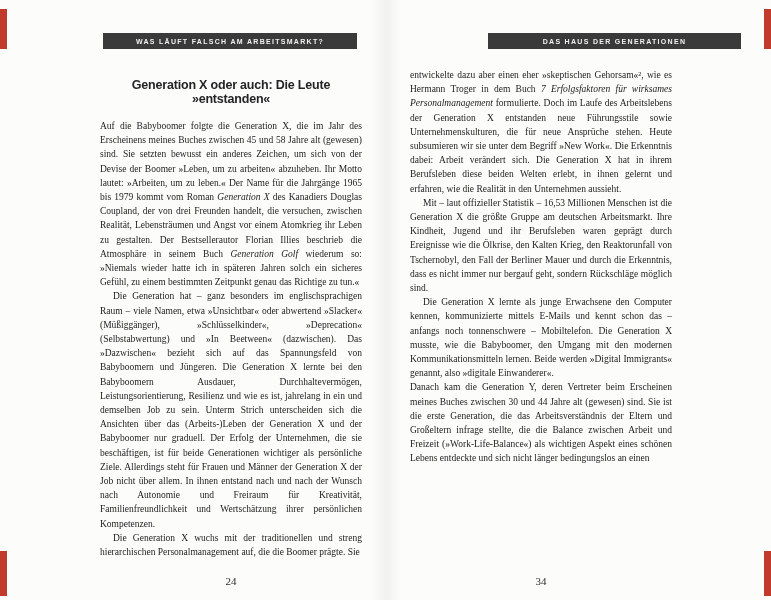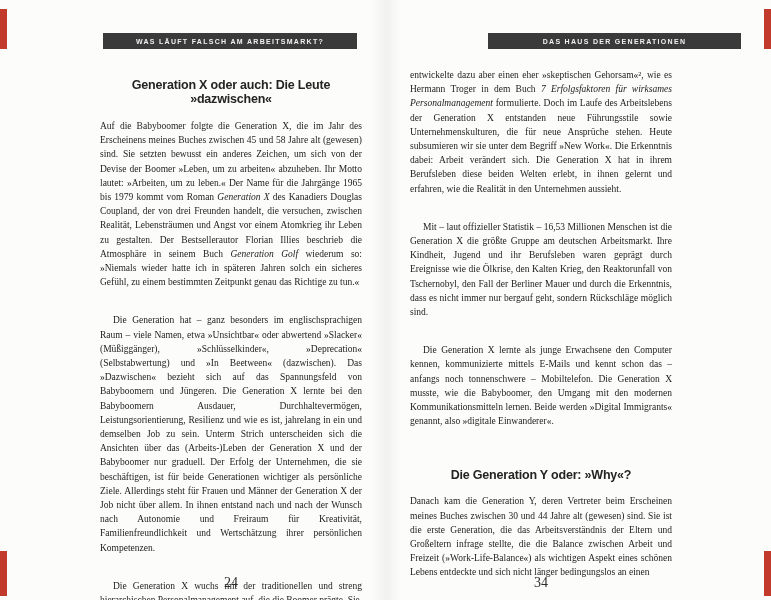--- a/index.html
+++ b/index.html
@@ -65,65 +65,64 @@
   .page-right .content { padding-top: 68px; }
 
   .para {
     margin: 0;
     font-size: 9.5px;
     line-height: 14.2px;
     text-align: justify;
     hyphens: auto;
     -webkit-hyphens: auto;
   }
-  .para.indent { text-indent: 13px; margin-top: 24px; }
+  .para.indent { text-indent: 13px; }
   .para i { font-style: italic; }
 
   .page-number {
     position: absolute;
     top: 575px;
     left: 0;
     width: 100%;
     text-align: center;
-    font-size: 14px;
+    font-size: 11px;
     color: #2e2e2e;
   }
 </style>
 </head>
 <body>
 
 <div class="canvas">
 
   <div class="cover-edge tl"></div>
   <div class="cover-edge tr"></div>
   <div class="cover-edge bl"></div>
   <div class="cover-edge br"></div>
 
   <div class="band band-left">WAS LÄUFT FALSCH AM ARBEITSMARKT?</div>
 
   <div class="band band-right">DAS HAUS DER GENERATIONEN</div>
 
   <div class="gutter"></div>
 
   <div class="page page-left">
-    <h2 class="chapter-heading">Generation X oder auch: Die Leute »dazwischen«</h2>
+    <h2 class="chapter-heading">Generation X oder auch: Die Leute »entstanden«</h2>
     <div class="content">
         <p class="para">Auf die Babyboomer folgte die Generation X, die im Jahr des Erscheinens meines Buches zwischen 45 und 58 Jahre alt (gewesen) sind. Sie setzten bewusst ein anderes Zeichen, um sich von der Devise der Boomer »Leben, um zu arbeiten« abzuheben. Ihr Motto lautet: »Arbeiten, um zu leben.« Der Name für die Jahrgänge 1965 bis 1979 kommt vom Roman <i>Generation X</i> des Kanadiers Douglas Coupland, der von drei Freunden handelt, die versuchen, zwischen Realität, Lebensträumen und Angst vor einem Atomkrieg ihr Leben zu gestalten. Der Bestsellerautor Florian Illies beschrieb die Atmosphäre in seinem Buch <i>Generation Golf</i> wiederum so: »Niemals wieder hatte ich in späteren Jahren solch ein sicheres Gefühl, zu einem bestimmten Zeitpunkt genau das Richtige zu tun.«</p>
         <p class="para indent">Die Generation hat – ganz besonders im englischsprachigen Raum – viele Namen, etwa »Unsichtbar« oder abwertend »Slacker« (Müßiggänger), »Schlüsselkinder«, »Deprecation« (Selbstabwertung) und »In Beetween« (dazwischen). Das »Dazwischen« bezieht sich auf das Spannungsfeld von Babyboomern und Jüngeren. Die Generation X lernte bei den Babyboomern Ausdauer, Durchhaltevermögen, Leistungsorientierung, Resilienz und wie es ist, jahrelang in ein und demselben Job zu sein. Unterm Strich unterscheiden sich die Ansichten über das (Arbeits-)Leben der Generation X und der Babyboomer nur graduell. Der Erfolg der Unternehmen, die sie beschäftigen, ist für beide Generationen wichtiger als persönliche Ziele. Allerdings steht für Frauen und Männer der Generation X der Job nicht über allem. In ihnen entstand nach und nach der Wunsch nach Autonomie und Freiraum für Kreativität, Familienfreundlichkeit und Wertschätzung ihrer persönlichen Kompetenzen.</p>
         <p class="para indent">Die Generation X wuchs mit der traditionellen und streng hierarchischen Personalmanagement auf, die die Boomer prägte. Sie</p>
       </div>
     <div class="page-number">24</div>
   </div>
 
   <div class="page page-right">
     <div class="content">
         <p class="para">entwickelte dazu aber einen eher »skeptischen Gehorsam«², wie es Hermann Troger in dem Buch <i>7 Erfolgsfaktoren für wirksames Personalmanagement</i> formulierte. Doch im Laufe des Arbeitslebens der Generation X entstanden neue Führungsstile sowie Unternehmenskulturen, die für neue Ansprüche stehen. Heute subsumieren wir sie unter dem Begriff »New Work«. Die Erkenntnis dabei: Arbeit verändert sich. Die Generation X hat in ihrem Berufsleben diese beiden Welten erlebt, in ihnen gelernt und erfahren, wie die Realität in den Unternehmen aussieht.</p>
         <p class="para indent">Mit – laut offizieller Statistik – 16,53 Millionen Menschen ist die Generation X die größte Gruppe am deutschen Arbeitsmarkt. Ihre Kindheit, Jugend und ihr Berufsleben waren geprägt durch Ereignisse wie die Ölkrise, den Kalten Krieg, den Reaktorunfall von Tschernobyl, den Fall der Berliner Mauer und durch die Erkenntnis, dass es nicht immer nur bergauf geht, sondern Rückschläge möglich sind.</p>
         <p class="para indent">Die Generation X lernte als junge Erwachsene den Computer kennen, kommunizierte mittels E-Mails und kennt schon das – anfangs noch tonnenschwere – Mobiltelefon. Die Generation X musste, wie die Babyboomer, den Umgang mit den modernen Kommunikationsmitteln lernen. Beide werden »Digital Immigrants« genannt, also »digitale Einwanderer«.</p>
       </div>
-    <h2 class="chapter-heading">Die Generation Y oder: »Why«?</h2>
     <div class="content-after">
         <p class="para">Danach kam die Generation Y, deren Vertreter beim Erscheinen meines Buches zwischen 30 und 44 Jahre alt (gewesen) sind. Sie ist die erste Generation, die das Arbeitsverständnis der Eltern und Großeltern infrage stellte, die die Balance zwischen Arbeit und Freizeit (»Work-Life-Balance«) als wichtigen Aspekt eines schönen Lebens entdeckte und sich nicht länger bedingungslos an einen</p>
       </div>
     <div class="page-number">34</div>
   </div>
 
 </div>
 
 </body></html>

